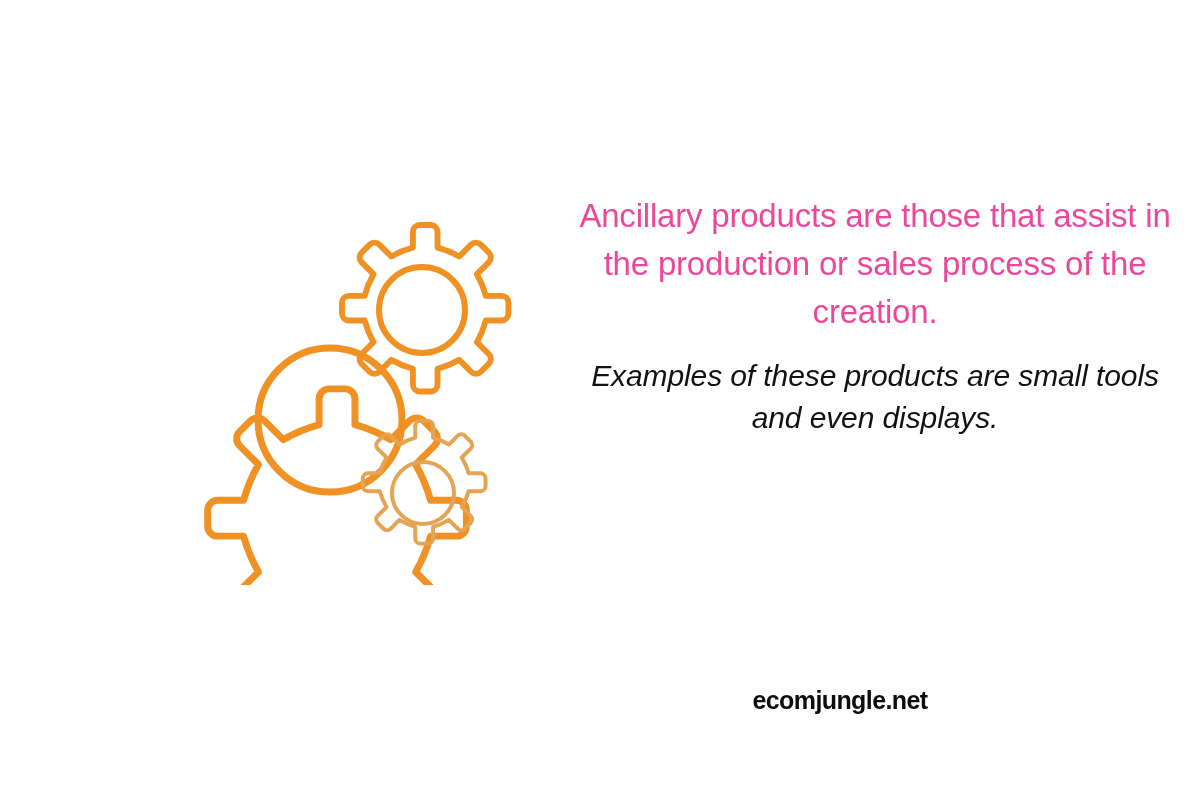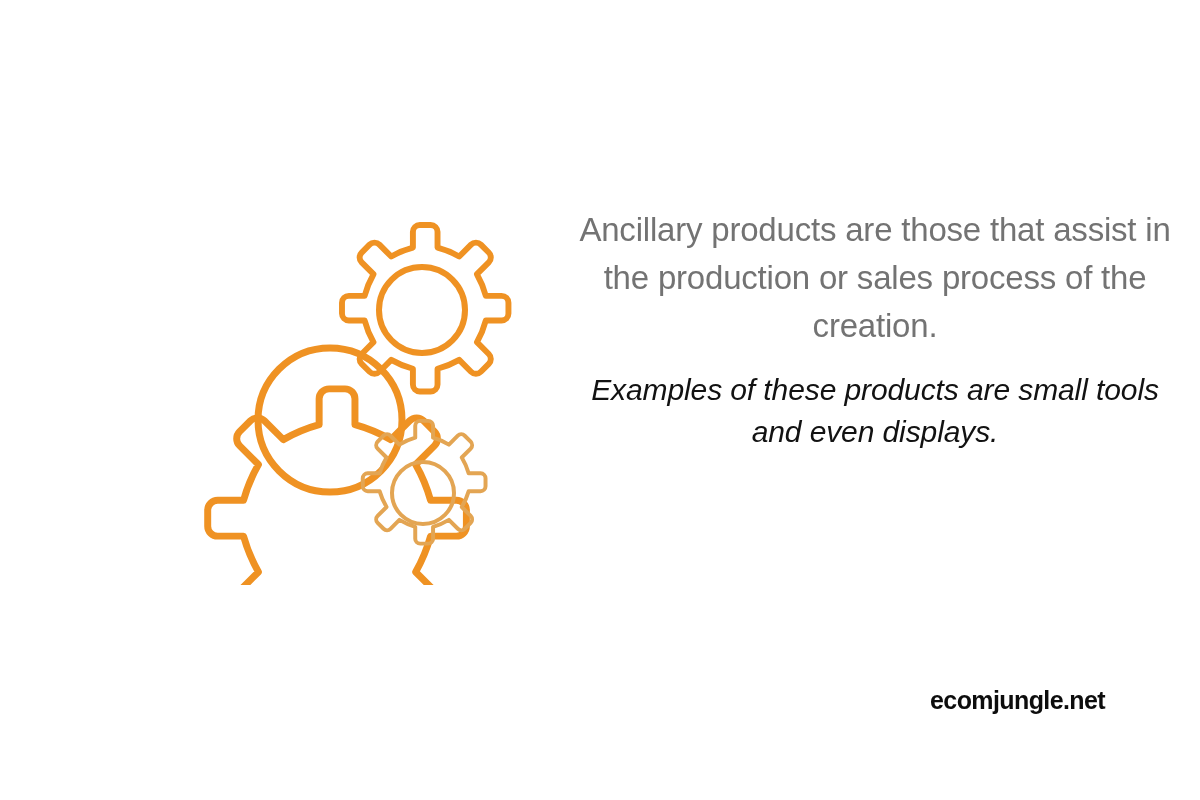--- a/index.html
+++ b/index.html
@@ -47,22 +47,22 @@
     color: #5617e8;
     font-family: "Liberation Sans", sans-serif;
     font-weight: bold;
     font-size: 56px;
     line-height: 1.18;
     letter-spacing: -0.5px;
     white-space: pre-line;
   }
 
   .body-copy {
-    margin: 24px 0 0 0;
-    color: #737373;
+    margin: 10px 0 0 0;
+    color: #ec4899;
     font-family: "Liberation Sans", sans-serif;
     font-weight: normal;
     font-size: 33px;
     line-height: 1.46;
     letter-spacing: -0.2px;
   }
 
   .note-copy {
     margin: 18px 0 0 0;
     color: #121212;
@@ -73,21 +73,21 @@
     line-height: 1.42;
     letter-spacing: -0.1px;
   }
 
   
   .brand {
     position: absolute;
     left: 575px;
     top: 686px;
     width: 530px;
-    text-align: right;
+    text-align: center;
     color: #0d0d0d;
     font-family: "Liberation Sans", sans-serif;
     font-weight: bold;
     font-size: 25px;
     letter-spacing: -0.6px;
   }
 </style>
 </head>
 <body>
 

